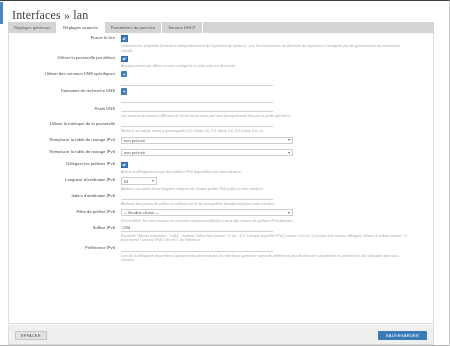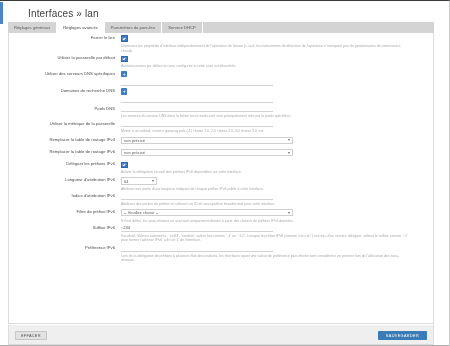--- a/index.html
+++ b/index.html
@@ -33,25 +33,26 @@
   #accent-strip {
     position: absolute;
     left: 0; top: 1px;
     width: 3px; height: 22px;
     background: #4a86c8;
   }
 
   
   #page-title {
     position: absolute;
-    left: 28px; top: 7px;
-    font-size: 10px;
+    left: 12px; top: 7px;
+    font-size: 12px;
     color: #404040;
     letter-spacing: 0.15px;
     white-space: nowrap;
+    font-family: Liberation Serif, serif;
   }
 
   
   #tab-bar {
     position: absolute;
     left: 8px; top: 20.5px;
     width: 426px;
     height: 11.5px;
     background: #d4d4d4;
     display: flex;

